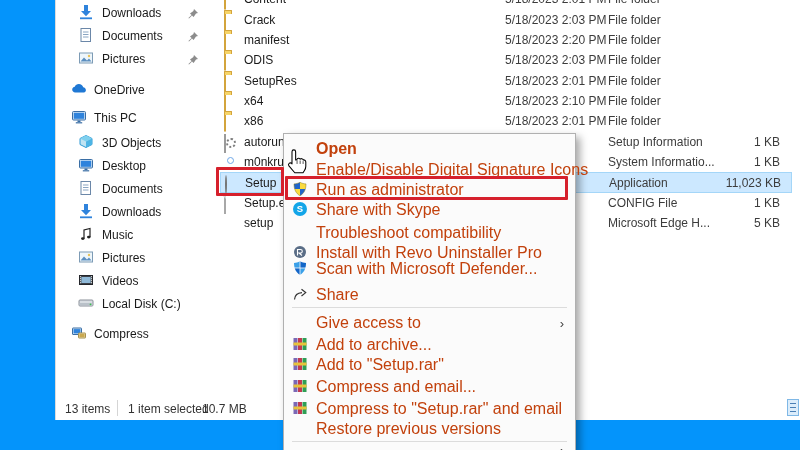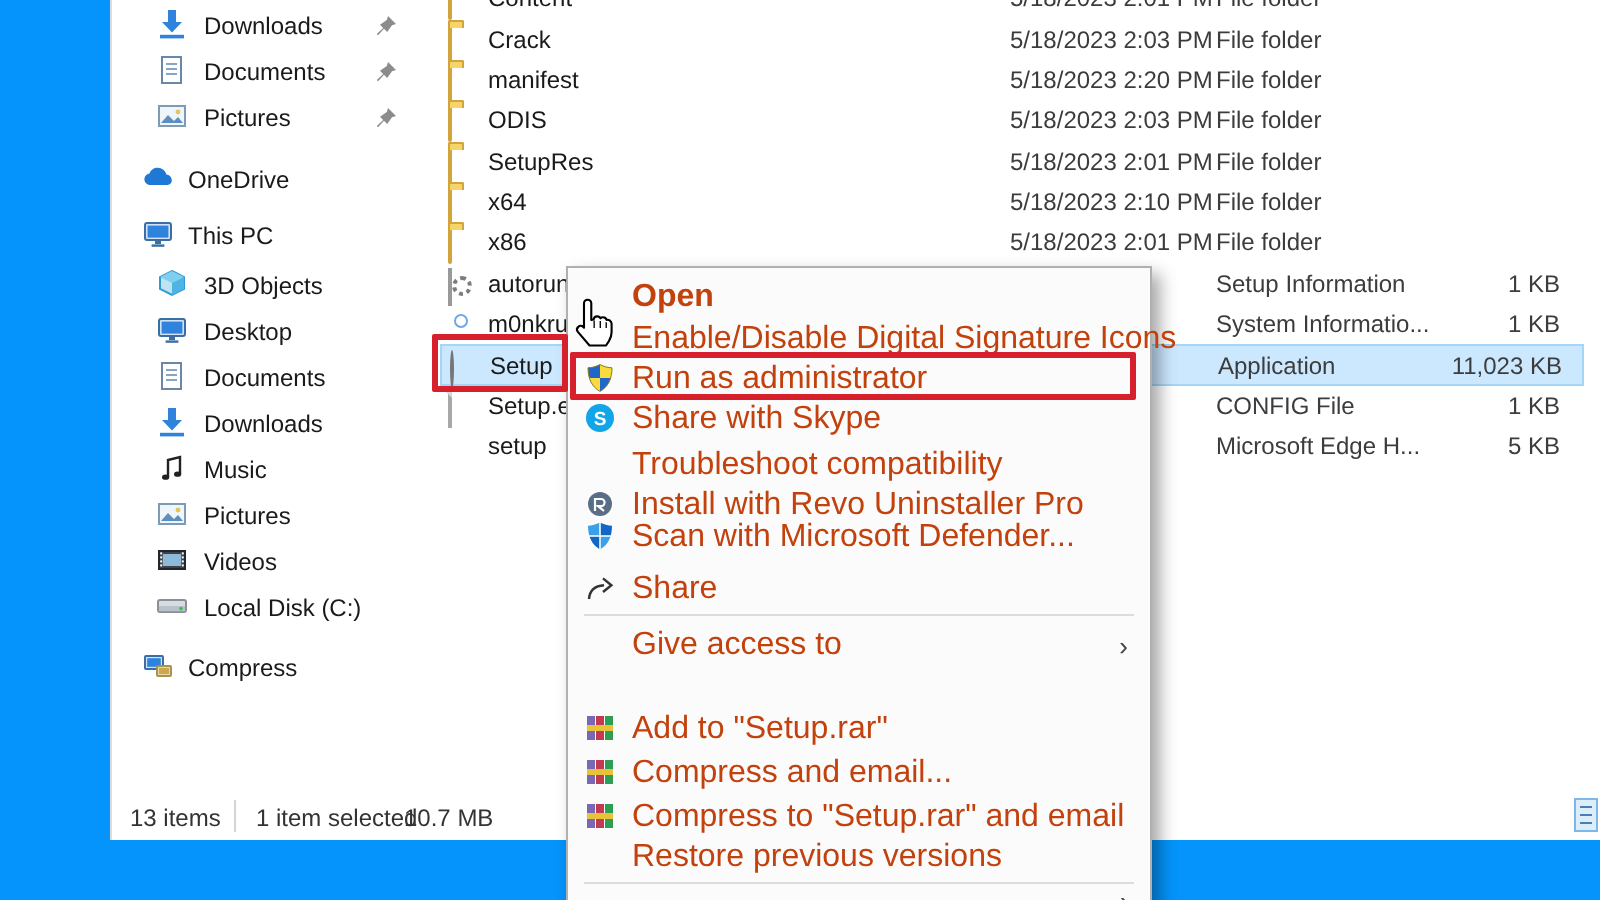--- a/index.html
+++ b/index.html
@@ -348,20 +348,29 @@
           <path d="M2.5 13.5c.3-4.2 2.8-6.6 7.5-6.9"></path>
           <path d="M9.5 3.2l4.2 3.4-4.2 3.4"></path>
         </svg></span>
     <span class="txt">Share</span>
   </div>
   <div class="msep" style="top:173px"></div>
   <div class="mi" style="top:178px">
     <span class="txt">Give access to</span>
     <span class="chev"></span>
   </div>
+  <div class="mi" style="top:200px">
+    <span class="mic"><svg viewBox="0 0 16 16" width="16" height="16">
+          <rect x="1.5" y="2" width="4" height="12" fill="#7b68b5"></rect>
+          <rect x="6" y="2" width="4" height="12" fill="#c23a52"></rect>
+          <rect x="10.5" y="2" width="4" height="12" fill="#2f9e55"></rect>
+          <rect x="1.5" y="6.5" width="13" height="3" fill="#e8c33a"></rect>
+        </svg></span>
+    <span class="txt">Add to archive...</span>
+  </div>
   <div class="mi" style="top:220px">
     <span class="mic"><svg viewBox="0 0 16 16" width="16" height="16">
           <rect x="1.5" y="2" width="4" height="12" fill="#7b68b5"></rect>
           <rect x="6" y="2" width="4" height="12" fill="#c23a52"></rect>
           <rect x="10.5" y="2" width="4" height="12" fill="#2f9e55"></rect>
           <rect x="1.5" y="6.5" width="13" height="3" fill="#e8c33a"></rect>
         </svg></span>
     <span class="txt">Add to "Setup.rar"</span>
   </div>
   <div class="mi" style="top:242px">

